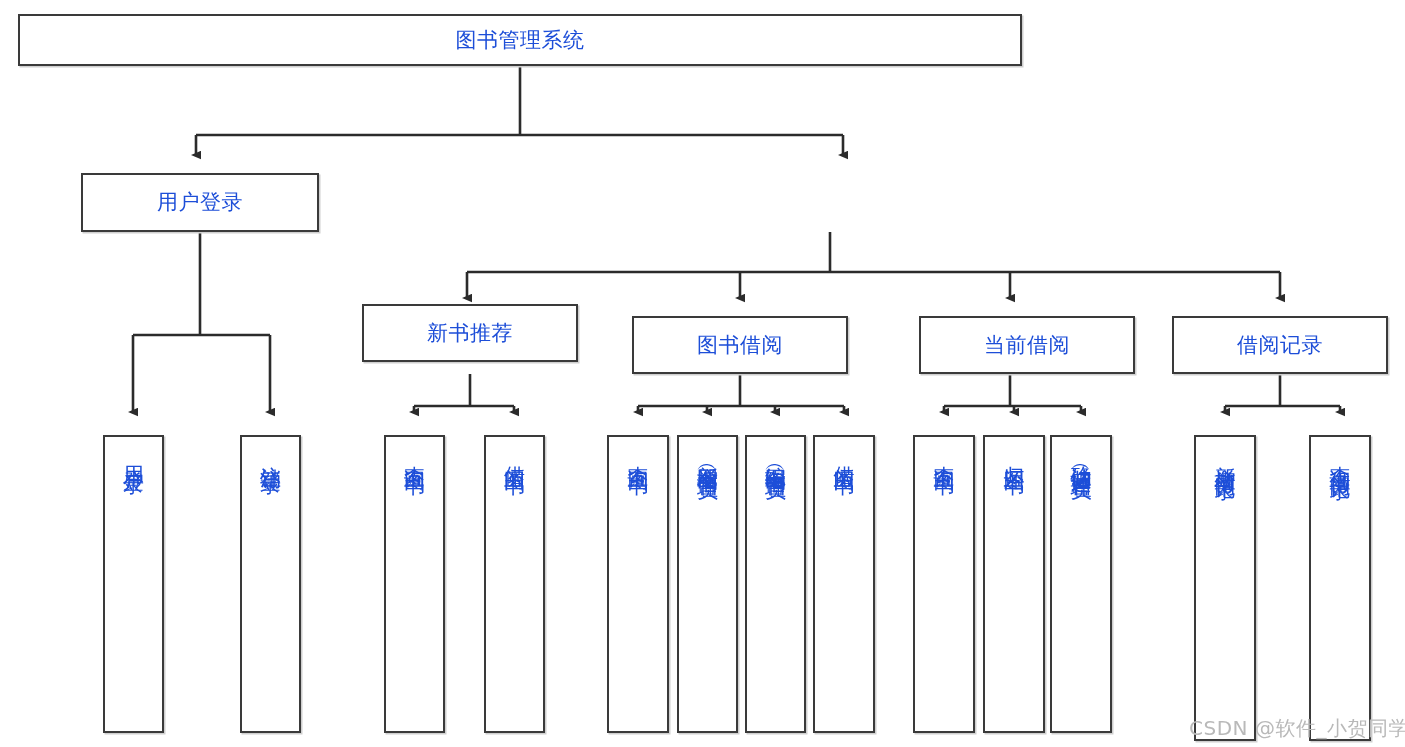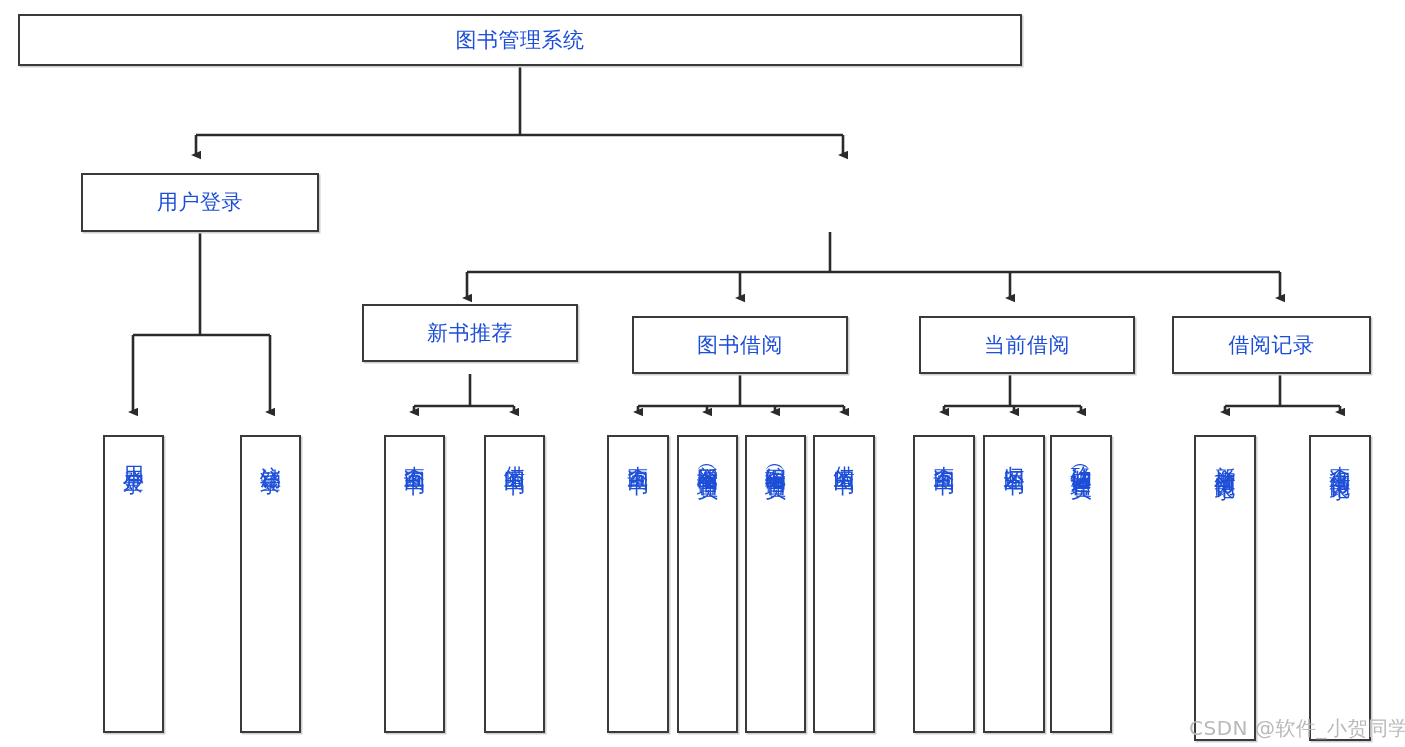--- a/index.html
+++ b/index.html
@@ -128,21 +128,21 @@
 
   <div class="node" style="left:362px;top:304px;width:216px;height:58px;">
     <span class="label">新书推荐</span>
   </div>
   <div class="node" style="left:632px;top:316px;width:216px;height:58px;">
     <span class="label">图书借阅</span>
   </div>
   <div class="node" style="left:902px;top:316px;width:216px;height:58px;margin-left:17px;">
     <span class="label">当前借阅</span>
   </div>
-  <div class="node" style="left:1172px;top:316px;width:199px;height:58px;">
+  <div class="node" style="left:1172px;top:316px;width:216px;height:58px;">
     <span class="label">借阅记录</span>
   </div>
 
   <div class="node vert" style="left:103px;top:435px;width:61px;height:298px;">
     <span class="label">用户登录</span>
   </div>
   <div class="node vert" style="left:240px;top:435px;width:61px;height:298px;">
     <span class="label">注销登录</span>
   </div>
 

